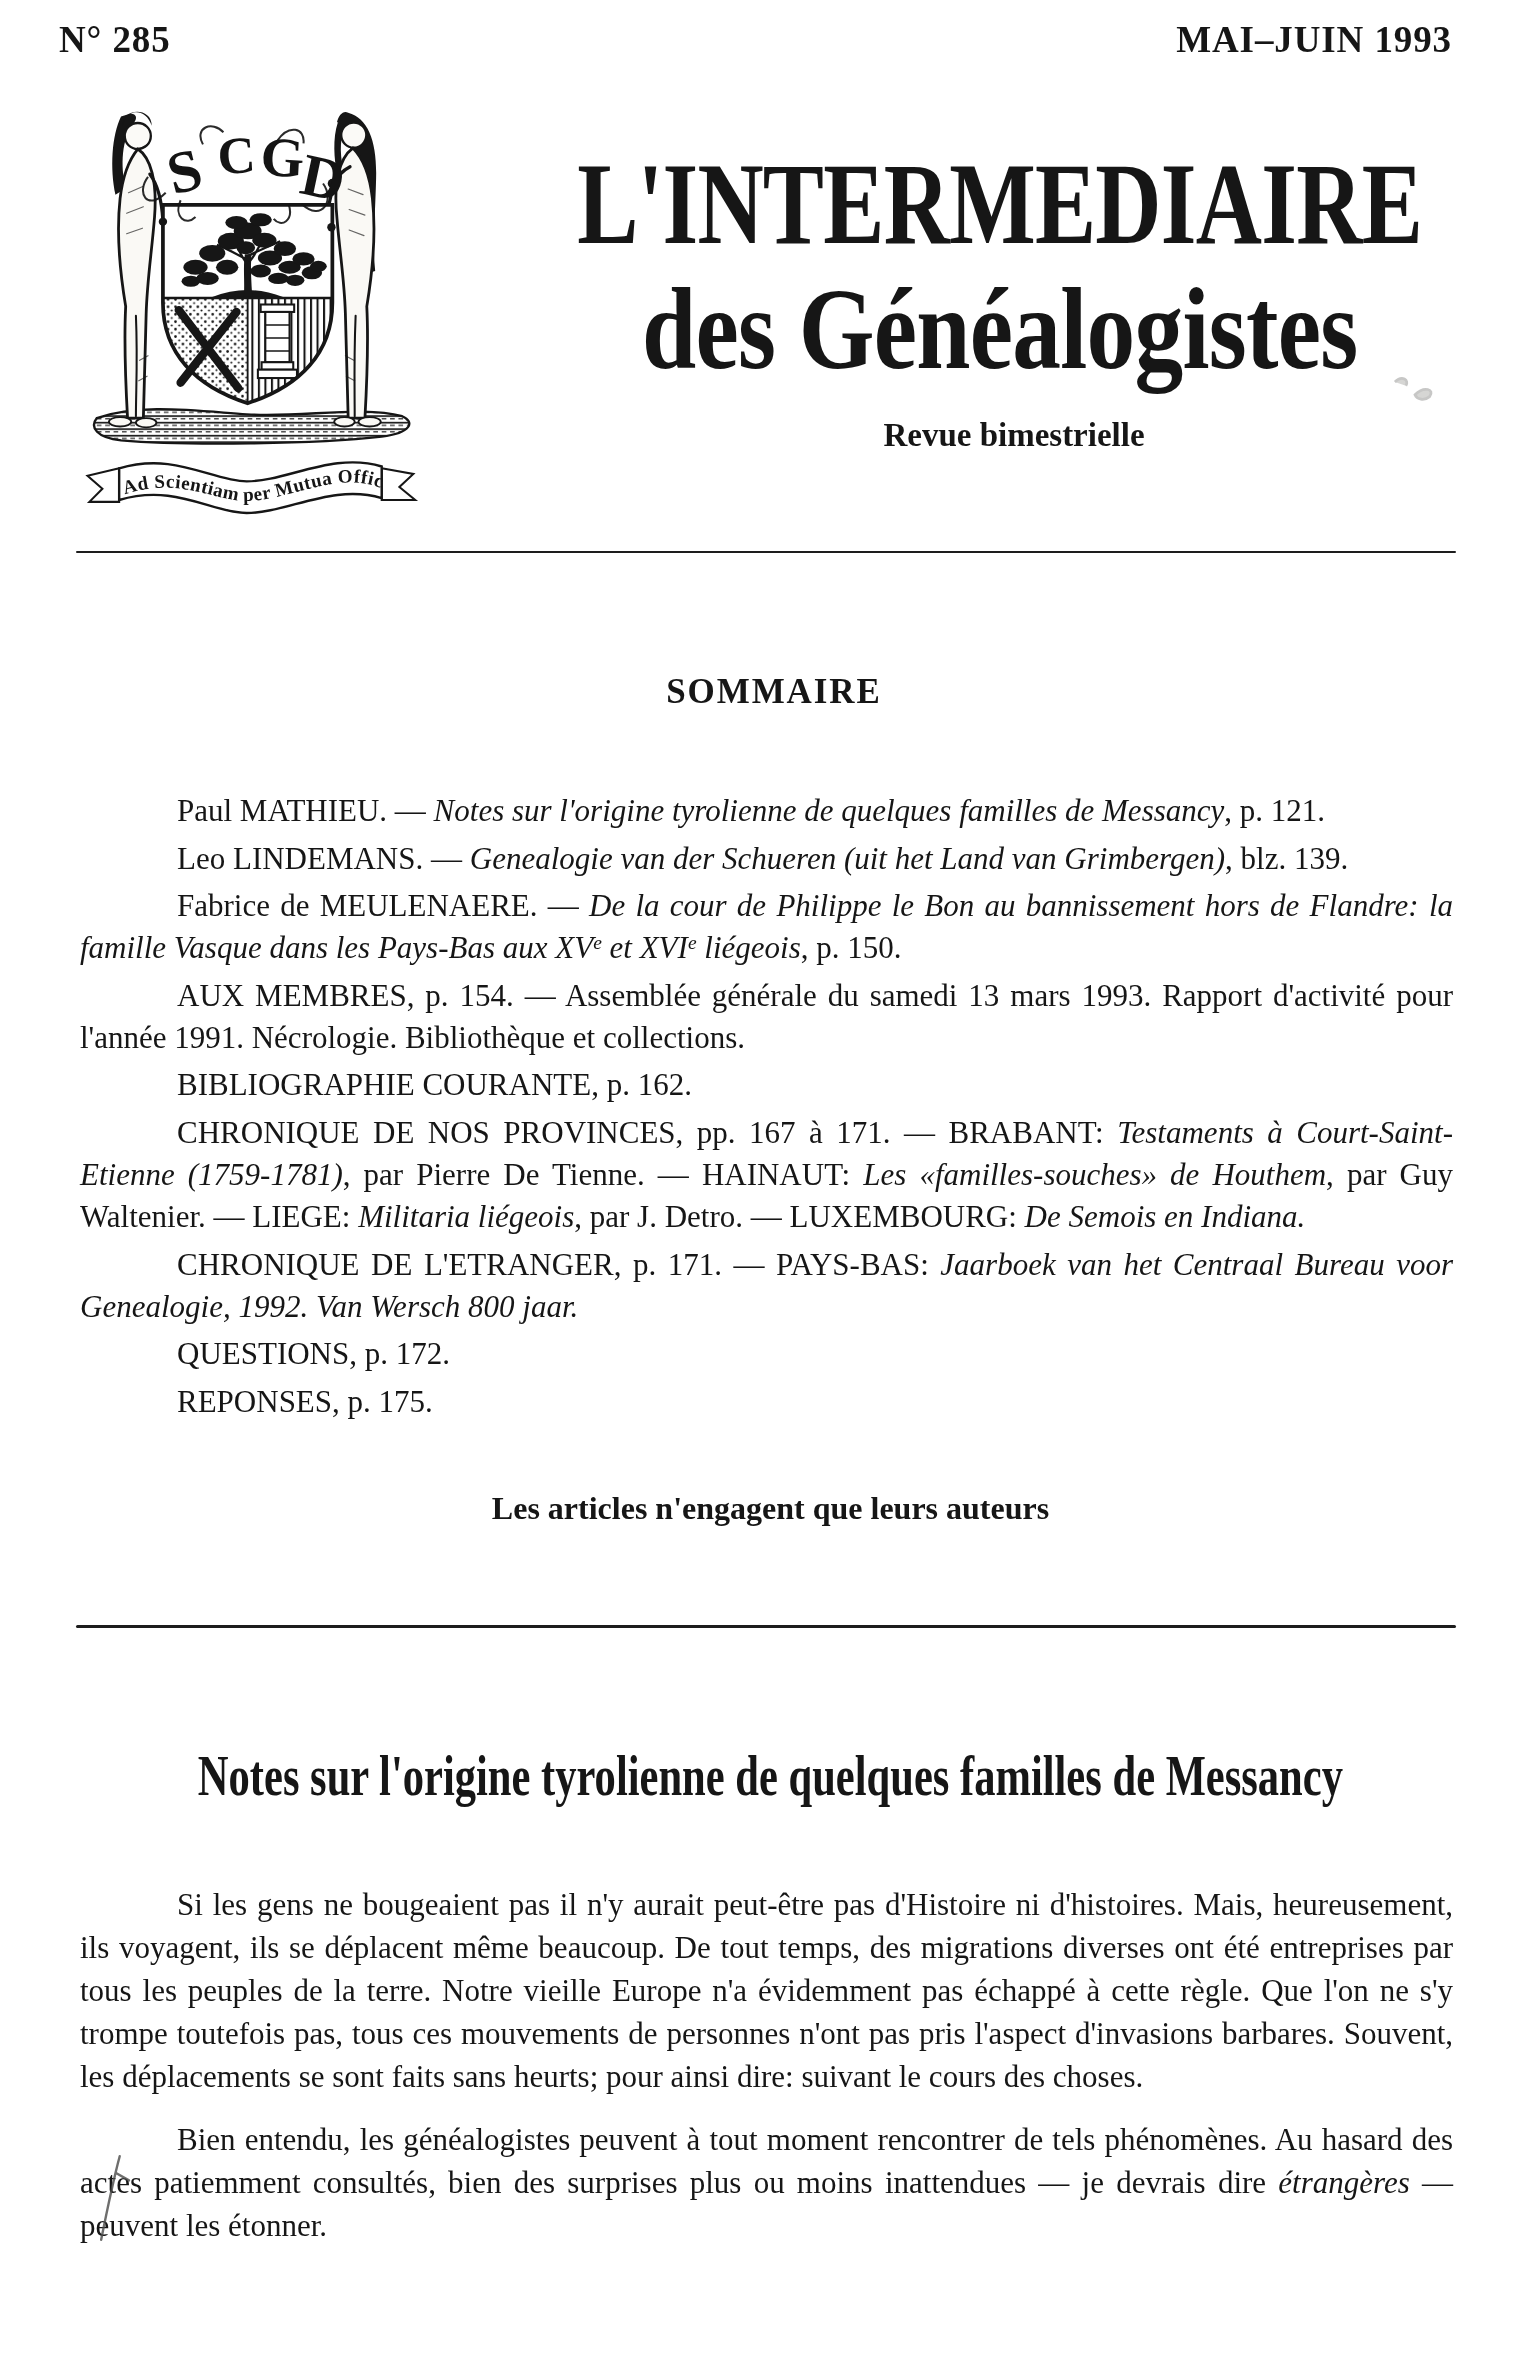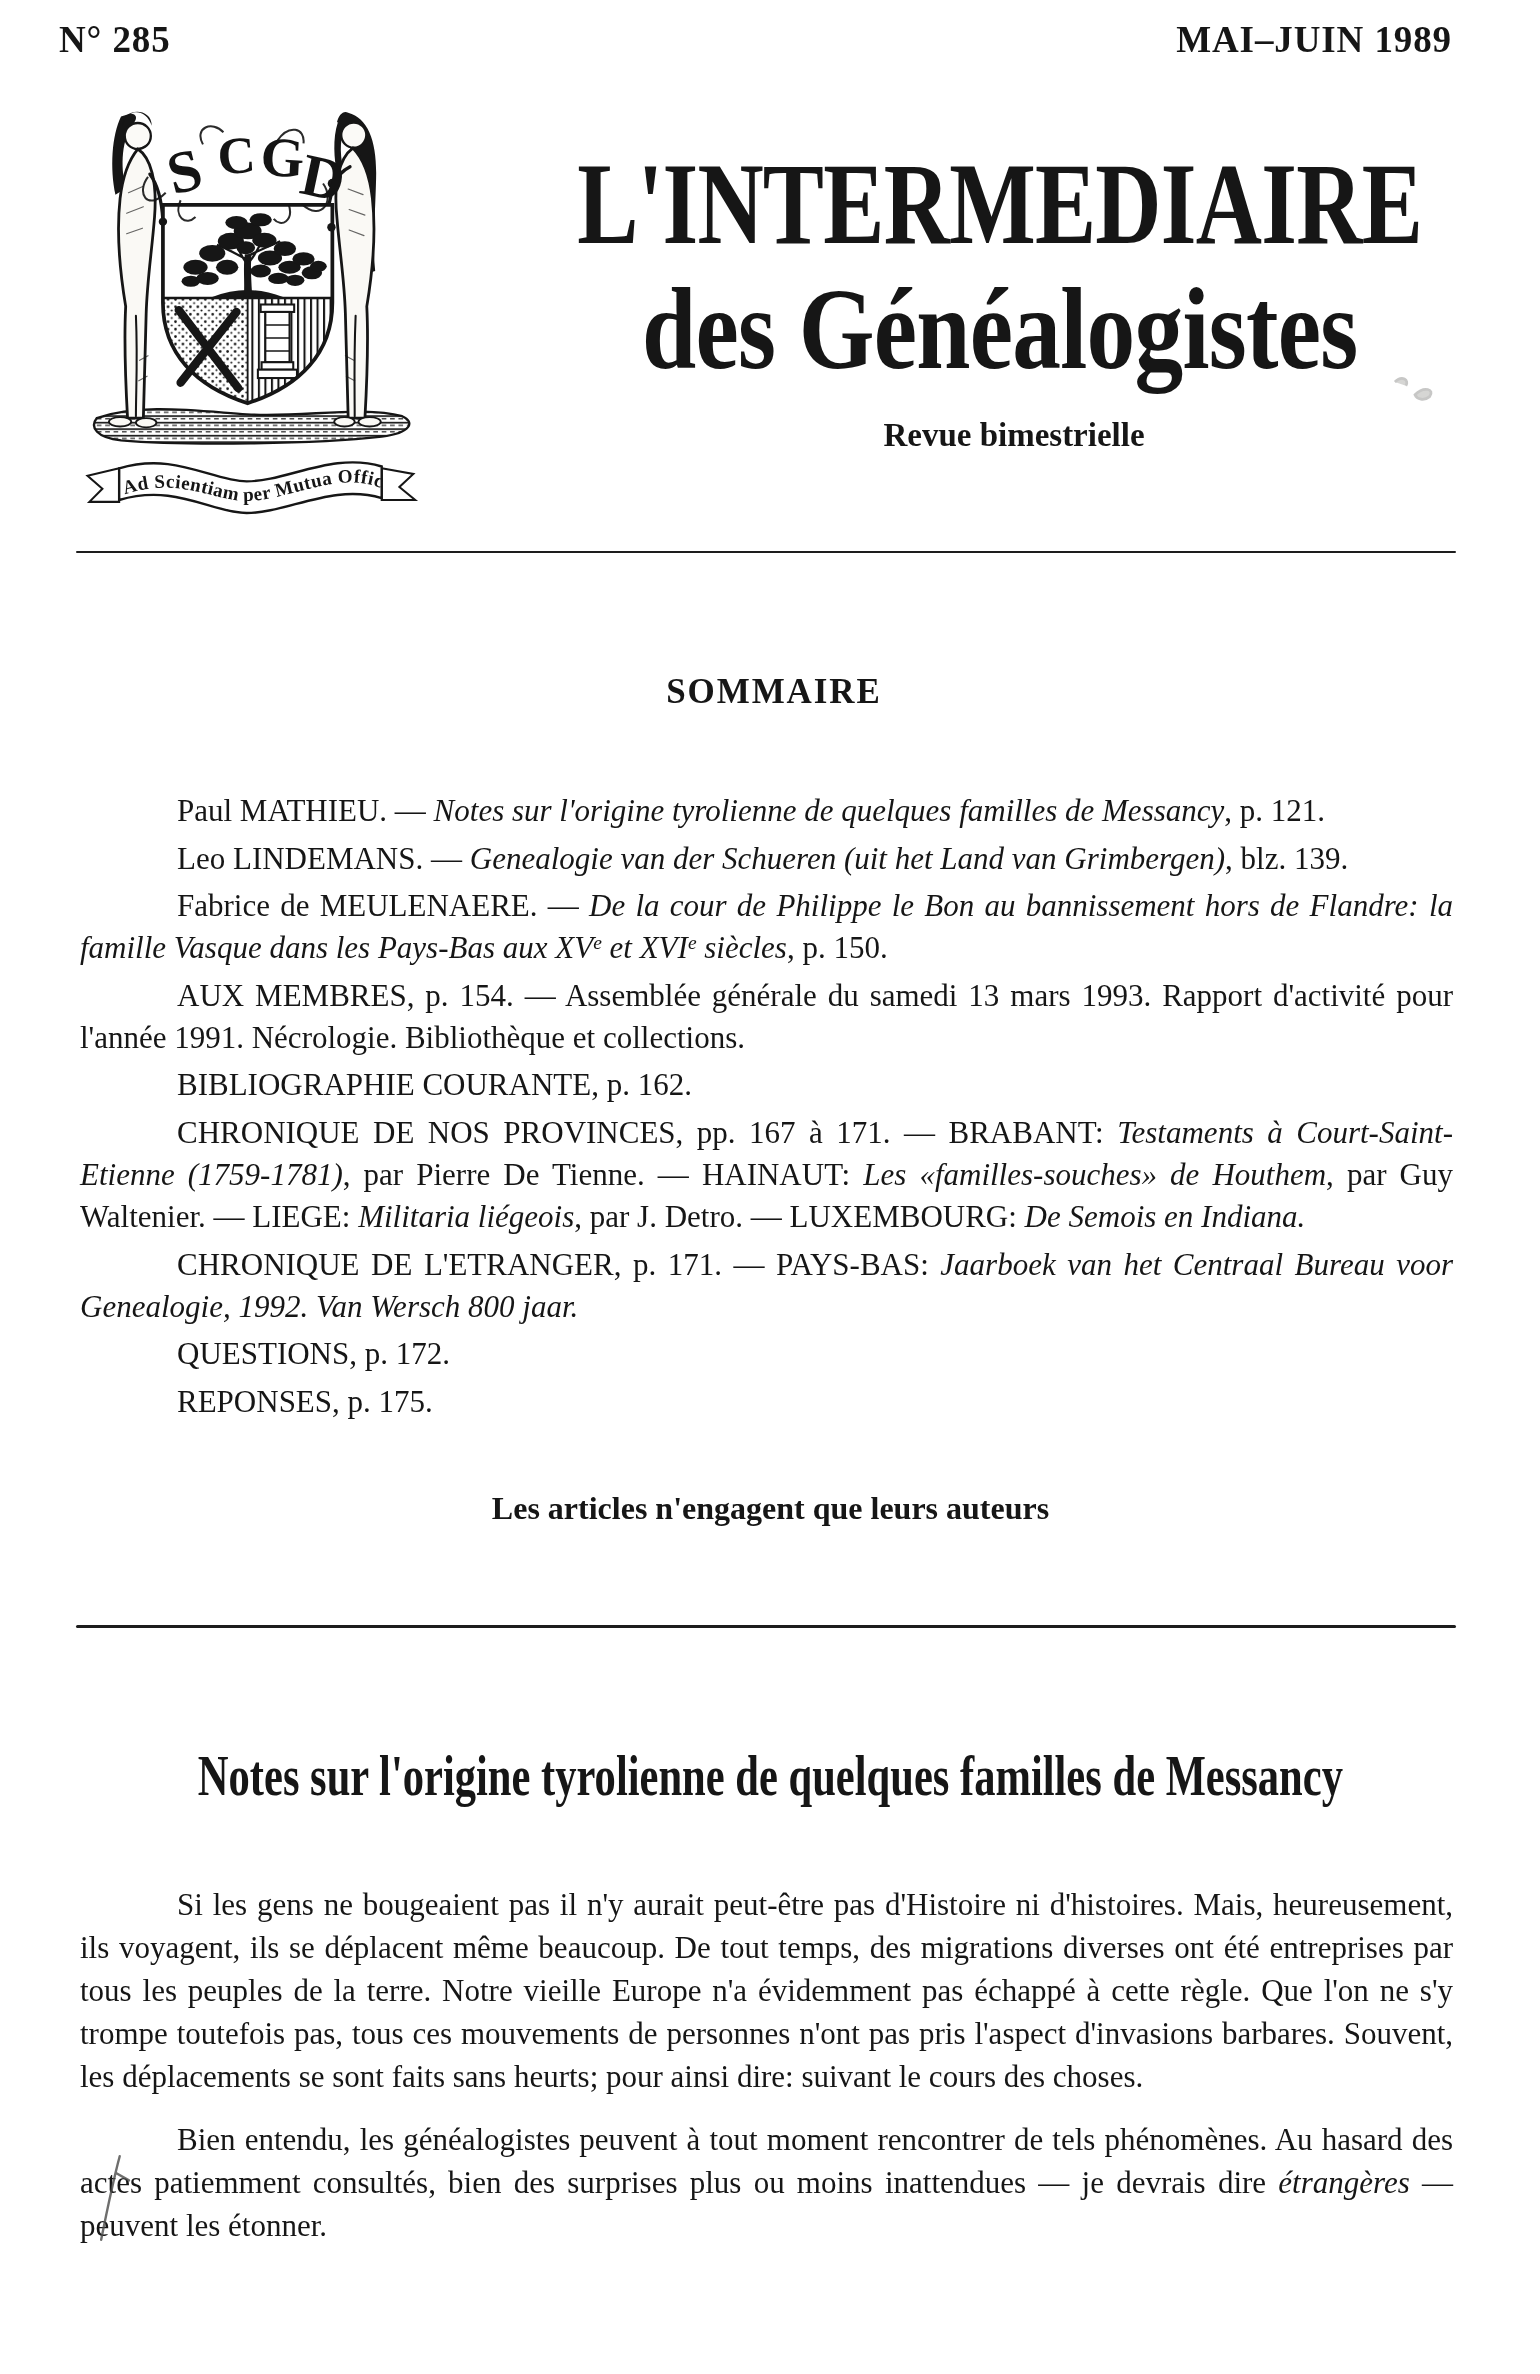--- a/index.html
+++ b/index.html
@@ -47,21 +47,21 @@
   
   .artifact{position:absolute;}
 </style>
 </head>
 <body>
 
 <div id="page">
 
   <div class="hdr">
     <span>N° 285</span>
-    <span>MAI–JUIN 1989</span>
+    <span>MAI–JUIN 1993</span>
   </div>
 
   <svg id="logo" viewBox="0 0 420 480" xmlns="http://www.w3.org/2000/svg">
     <defs>
       <pattern id="dots" width="8" height="8" patternUnits="userSpaceOnUse">
         <rect width="8" height="8" fill="#ffffff"></rect>
         <circle cx="2.5" cy="2.5" r="1.4" fill="#161616"></circle>
         <circle cx="6.5" cy="6.5" r="1.1" fill="#161616"></circle>
       </pattern>
       <pattern id="vlines" width="7" height="7" patternUnits="userSpaceOnUse">
@@ -191,21 +191,21 @@
 
   <div id="sommaire-head">
     <span>SOMMAIRE</span>
   </div>
 
   <div id="toc">
     <p><span>Paul MATHIEU. — </span><span class="it">Notes sur l'origine tyrolienne de quelques familles de Messancy</span><span>, p. 121.</span></p>
 
     <p><span>Leo LINDEMANS. — </span><span class="it">Genealogie van der Schueren (uit het Land van Grimbergen)</span><span>, blz. 139.</span></p>
 
-    <p><span>Fabrice de MEULENAERE. — </span><span class="it">De la cour de Philippe le Bon au bannissement hors de Flandre: la famille Vasque dans les Pays-Bas aux XV</span><span class="sup">e</span><span class="it"> et XVI</span><span class="sup">e</span><span class="it"> siècles</span><span>, p. 150.</span></p>
+    <p><span>Fabrice de MEULENAERE. — </span><span class="it">De la cour de Philippe le Bon au bannissement hors de Flandre: la famille Vasque dans les Pays-Bas aux XV</span><span class="sup">e</span><span class="it"> et XVI</span><span class="sup">e</span><span class="it"> liégeois</span><span>, p. 150.</span></p>
 
     <p><span>AUX MEMBRES, p. 154. — Assemblée générale du samedi 13 mars 1993. Rapport d'activité pour l'année 1991. Nécrologie. Bibliothèque et collections.</span></p>
 
     <p><span>BIBLIOGRAPHIE COURANTE, p. 162.</span></p>
 
     <p><span>CHRONIQUE DE NOS PROVINCES, pp. 167 à 171. — BRABANT: </span><span class="it">Testaments à Court-Saint-Etienne (1759-1781)</span><span>, par Pierre De Tienne. — HAINAUT: </span><span class="it">Les «familles-souches» de Houthem</span><span>, par Guy Waltenier. — LIEGE: </span><span class="it">Militaria liégeois</span><span>, par J. Detro. — LUXEMBOURG: </span><span class="it">De Semois en Indiana.</span></p>
 
     <p><span>CHRONIQUE DE L'ETRANGER, p. 171. — PAYS-BAS: </span><span class="it">Jaarboek van het Centraal Bureau voor Genealogie, 1992. Van Wersch 800 jaar.</span></p>
 
     <p><span>QUESTIONS, p. 172.</span></p>

